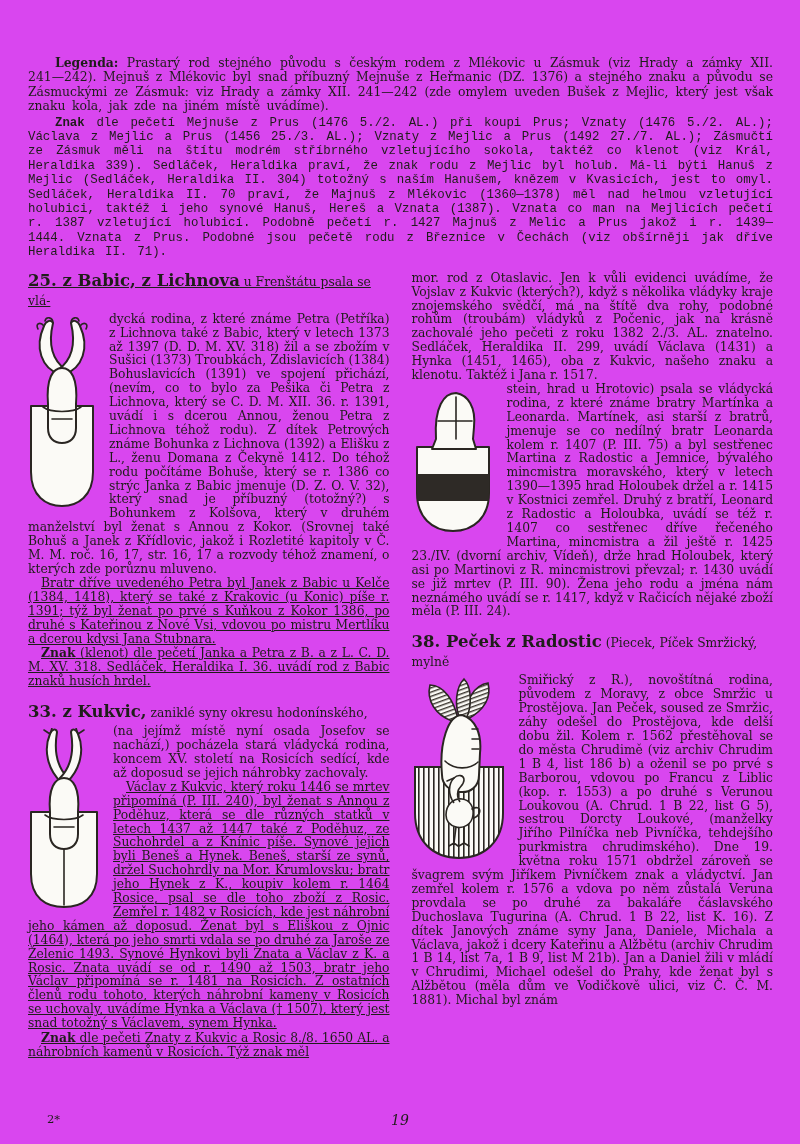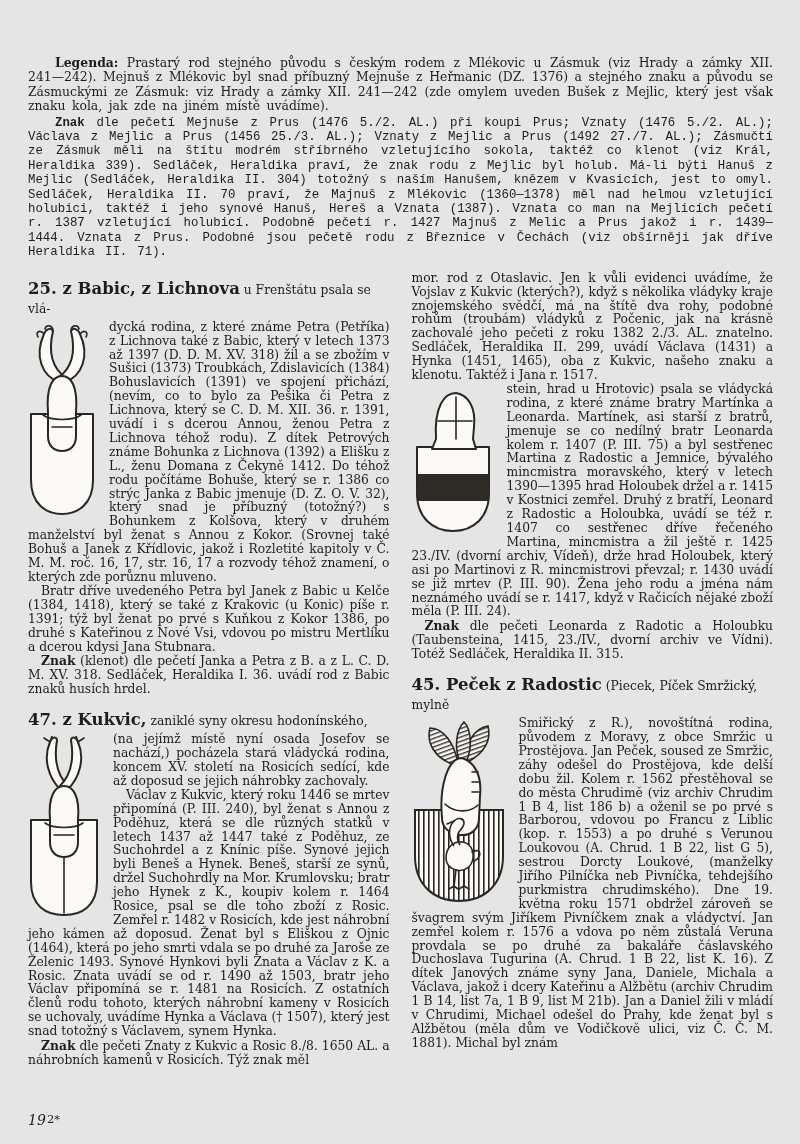--- a/index.html
+++ b/index.html
@@ -1,34 +1,34 @@
 <!DOCTYPE html>
 <html><head>
 <meta charset="utf-8">
 <style>
   html,body{margin:0;padding:0;background:#fbfaf6;}
-  .page{position:relative;width:800px;height:1144px;margin:0 auto;background:#e5e5e5;
+  .page{position:relative;width:800px;height:1144px;margin:0 auto;background:#d946ef;
         color:#1f1d1a;font-family:"DejaVu Serif","Liberation Serif",serif;overflow:hidden;}
   .content{padding:56px 27px 0 28px;}
   p{margin:0;text-align:justify;}
   .intro p{font-size:12.4px;line-height:14.4px;word-spacing:2.6px;text-indent:27px;}
   .intro p + p{margin-top:2px;font-family:Liberation Mono, monospace;}
   .cols{display:flex;gap:22px;margin-top:12px;}
   .col{width:362px;font-size:12.3px;line-height:13.9px;}
   .sec{clear:both;}
   .sechead{font-size:16.5px;font-weight:bold;margin:14px 0 3px 0;line-height:18px;text-align:left;}
   .sechead .plain{font-weight:normal;font-size:12.3px;}
-  .sec:first-child .sechead{margin-top:8px;}
-  .ind{text-indent:13px;}
+  .sec:first-child .sechead{margin-top:0;text-decoration:underline;}
+  .ind{text-indent:13px;text-decoration:underline;}
   .noind{text-indent:0;}
   .coa{float:left;margin:3px 13px 2px 0;}
   .coa3{margin-top:6px;}
   .footer-mark{position:absolute;left:47px;bottom:18px;font-size:11.5px;}
-  .footer-num{position:absolute;left:0;right:0;bottom:16px;
-              font-style:italic;font-size:14px;padding-left:28px;}
+  .footer-num{position:absolute;left:0;right:0;bottom:16px;text-align:center;
+              font-style:italic;font-size:14px;}
   svg .ln{fill:none;stroke:#2a2622;stroke-width:1.6;stroke-linecap:round;}
   svg .sh{fill:#fbfaf6;stroke:#2a2622;stroke-width:2;stroke-linejoin:round;}
 </style>
 </head>
 <body>
 
 <div class="page">
   <div class="content">
 
     <div class="intro">
@@ -53,21 +53,21 @@
               <path class="ln" d="M15,91 C23,97 45,97 53,91"></path>
               <path class="ln" d="M24,103 H44"></path>
             </svg>
             <p class="noind">dycká rodina, z které známe Petra (Petříka) z Lichnova také z Babic, který v letech 1373 až 1397 (D. D. M. XV. 318) žil a se zbožím v Sušici (1373) Troubkách, Zdislavicích (1384) Bohuslavicích (1391) ve spojení přichází, (nevím, co to bylo za Pešika či Petra z Lichnova, který se C. D. M. XII. 36. r. 1391, uvádí i s dcerou Annou, ženou Petra z Lichnova téhož rodu). Z dítek Petrových známe Bohunka z Lichnova (1392) a Elišku z L., ženu Domana z Čekyně 1412. Do téhož rodu počítáme Bohuše, který se r. 1386 co strýc Janka z Babic jmenuje (D. Z. O. V. 32), který snad je příbuzný (totožný?) s Bohunkem z Kolšova, který v druhém manželství byl ženat s Annou z Kokor. (Srovnej také Bohuš a Janek z Křídlovic, jakož i Rozletité kapitoly v Č. M. M. roč. 16, 17, str. 16, 17 a rozvody téhož znamení, o kterých zde porůznu mluveno.</p>
             <p class="ind">Bratr dříve uvedeného Petra byl Janek z Babic u Kelče (1384, 1418), který se také z Krakovic (u Konic) píše r. 1391; týž byl ženat po prvé s Kuňkou z Kokor 1386, po druhé s Kateřinou z Nové Vsi, vdovou po mistru Mertlíku a dcerou kdysi Jana Stubnara.</p>
             <p class="ind"><b>Znak</b><span> (klenot) dle pečetí Janka a Petra z B. a z L. C. D. M. XV. 318. Sedláček, Heraldika I. 36. uvádí rod z Babic znaků husích hrdel.</span></p>
           </div>
         </div>
 
         <div class="sec">
-          <div class="sechead"><span>47. z Kukvic,</span><span class="plain"> zaniklé syny okresu hodonínského,</span></div>
+          <div class="sechead"><span>33. z Kukvic,</span><span class="plain"> zaniklé syny okresu hodonínského,</span></div>
           <div>
             <svg class="coa" width="72" height="182" viewBox="0 0 72 182">
               <path class="sh" d="M3,84 H69 V146 C69,170 54,179 36,179 C18,179 3,170 3,146 Z"></path>
               <path class="ln" d="M36,86 V177"></path>
               <path class="sh" d="M33,54 C20,42 15,22 22,6 C24,1 28,0 29,4 C26,22 28,38 40,50 Z"></path>
               <path class="sh" d="M39,54 C52,42 57,22 50,6 C48,1 44,0 43,4 C46,22 44,38 32,50 Z"></path>
               <path class="ln" d="M22,6 l-6,-4 M22,6 l2,-6 M50,6 l6,-4 M50,6 l-2,-6"></path>
               <path class="sh" d="M22,84 C20,60 27,50 36,50 C45,50 52,60 50,84 L50,106 C50,116 44,121 36,121 C28,121 22,116 22,106 Z"></path>
               <path class="ln" d="M17,87 C25,93 47,93 55,87"></path>
               <path class="ln" d="M26,99 H46"></path>
@@ -94,26 +94,25 @@
                     <path d="M5,58 H77 V104 C77,128 62,142 41,142 C20,142 5,128 5,104 Z"></path>
                   </clipPath>
                 </defs>
               <path class="sh" d="M5,58 H77 V104 C77,128 62,142 41,142 C20,142 5,128 5,104 Z"></path>
               <rect x="5" y="85" width="72" height="27" fill="#2e2a26" clip-path="url(#shield27)"></rect>
               <path class="sh" d="M20,60 L24,50 C22,18 32,4 44,4 C56,6 64,18 62,38 L61,50 L64,60 Z"></path>
               <path class="ln" d="M44,8 V50"></path>
               <path class="ln" d="M26,32 H60"></path>
             </svg>
             <p class="noind">stein, hrad u Hrotovic) psala se vládycká rodina, z které známe bratry Martínka a Leonarda. Martínek, asi starší z bratrů, jmenuje se co nedílný bratr Leonarda kolem r. 1407 (P. III. 75) a byl sestřenec Martina z Radostic a Jemnice, bývalého mincmistra moravského, který v letech 1390—1395 hrad Holoubek držel a r. 1415 v Kostnici zemřel. Druhý z bratří, Leonard z Radostic a Holoubka, uvádí se též r. 1407 co sestřenec dříve řečeného Martina, mincmistra a žil ještě r. 1425 23./IV. (dvorní archiv, Vídeň), drže hrad Holoubek, který asi po Martinovi z R. mincmistrovi převzal; r. 1430 uvádí se již mrtev (P. III. 90). Žena jeho rodu a jména nám neznámého uvádí se r. 1417, když v Račicích nějaké zboží měla (P. III. 24).</p>
-            <p class="ind"><b>Znak</b><span> dle pečeti Leonarda z Radotic a Holoubku (Taubensteina, 1415, 23./IV., dvorní archiv ve Vídni). Totéž Sedláček, Heraldika II. 315.</span></p>
           </div>
         </div>
 
         <div class="sec">
-          <div class="sechead"><span>45. Peček z Radostic</span><span class="plain"> (Piecek, Píček Smržický, mylně</span></div>
+          <div class="sechead"><span>38. Peček z Radostic</span><span class="plain"> (Piecek, Píček Smržický, mylně</span></div>
           <div>
             <svg class="coa" width="94" height="186" viewBox="0 0 94 186">
               <defs>
                 <pattern id="vstripes28" width="5" height="5" patternUnits="userSpaceOnUse">
                   <rect width="5" height="5" fill="#fbfaf6"></rect>
                   <rect x="1" width="1.6" height="5" fill="#2a2622"></rect>
                 </pattern>
                 <pattern id="fhatch28" width="4" height="4" patternUnits="userSpaceOnUse" patternTransform="rotate(70)">
                   <rect width="4" height="4" fill="#fbfaf6"></rect>
                   <rect width="1.4" height="4" fill="#3a352f"></rect>

